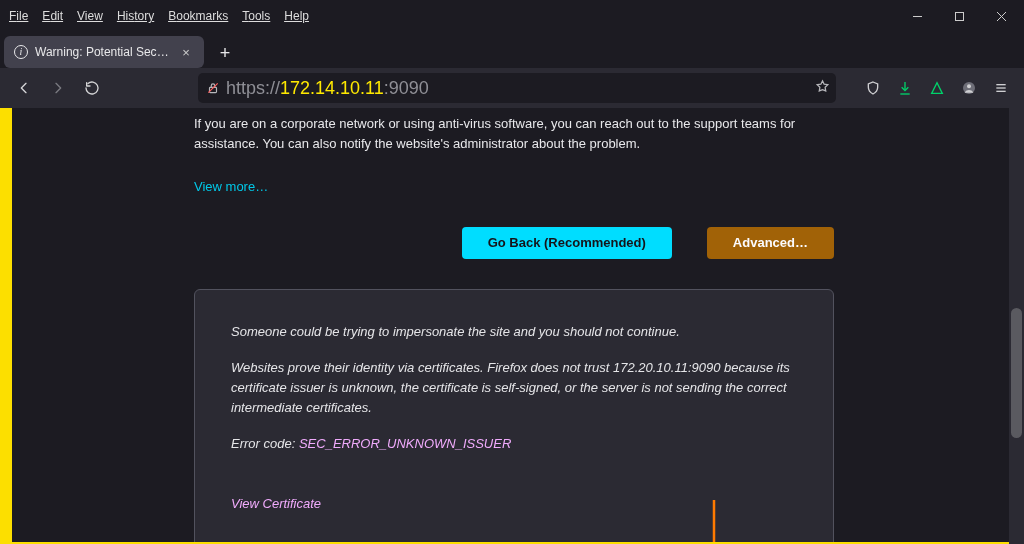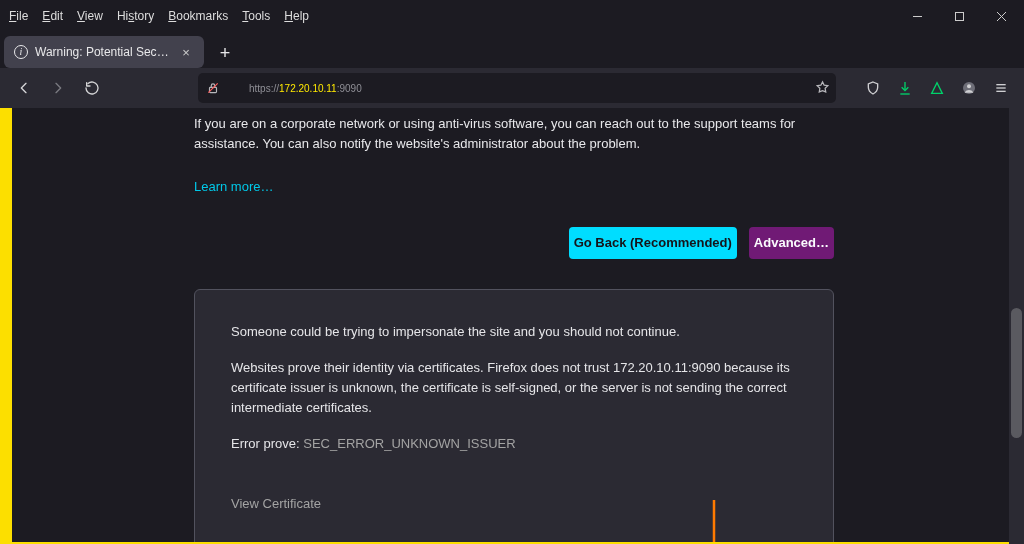--- a/index.html
+++ b/index.html
@@ -1,66 +1,66 @@
 <!DOCTYPE html>
 <html><head>
 <meta charset="utf-8">
 <style>
   * { margin:0; padding:0; box-sizing:border-box; font-family:"Segoe UI",Arial,sans-serif; }
   html,body { width:1024px; height:544px; background:#1c1b22; color:#fbfbfe; overflow:hidden; }
 
   
-  .menubar { display:flex; align-items:center; height:22px; padding:16px 2px; font-size:12px; color:#ddd; background:#1c1b22; }
+  .menubar { display:flex; align-items:center; height:22px; padding:16px 2px; font-size:12px; color:#ddd; background:#1c1b22;text-decoration:underline; }
   .menubar .mi { padding:2px 7px; cursor:default; }
   .menubar .mi u { text-decoration:underline; }
   .win-controls { margin-left:auto; display:flex; }
   .wc { width:42px; height:22px; display:flex; align-items:center; justify-content:center; color:#ccc; font-size:12px;}
   .wc svg { width:11px; height:11px; display:block; }
 
   
   .tabstrip { display:flex; align-items:flex-end; height:36px; padding:0 4px; background:#1c1b22; }
   .tab { display:flex; align-items:center; gap:7px; height:32px; padding:0 10px; border-radius:6px; background:#42414d; color:#e8e8ea; font-size:12px; max-width:200px; min-width:175px;}
   .tab .tabtxt { white-space:nowrap; overflow:hidden; text-overflow:ellipsis; flex:1; }
   .tab .tab-close { width:16px; height:16px; display:flex; align-items:center; justify-content:center; border-radius:3px; font-size:13px; color:#ccc;}
   .newtab { width:30px; height:30px; margin-left:6px; display:flex; align-items:center; justify-content:center; color:#e8e8ea; font-size:18px; border-radius:5px;}
 
   
   .navbar { display:flex; align-items:center; height:40px; padding:0 8px; gap:2px; background:#2b2a33; }
   .nav-btn { width:32px; height:32px; display:flex; align-items:center; justify-content:center; color:#d6d6d8; border-radius:5px;}
   .nav-btn svg{width:16px;height:16px;stroke:currentColor;fill:none;stroke-width:2;stroke-linecap:round;stroke-linejoin:round;}
   .nav-btn.dim { color:#7a7a80; }
-  .urlbar { flex:1; max-width:680px; margin:0 20px 0 88px; height:30px; display:flex; align-items:center; background:#1c1b22; border-radius:5px; padding:0 6px; font-size:10px; color:#aaa;gap:23px;}
+  .urlbar { flex:1; max-width:680px; margin:0 20px 0 88px; height:30px; display:flex; align-items:center; background:#1c1b22; border-radius:5px; padding:0 6px; font-size:18px; color:#aaa;}
   .urlbar .lock { color:#b7b7bb; margin:0 6px 0 2px; display:flex;}
   .url-text { flex:1; display:flex; align-items:center; font-family:inherit;}
   .url-proto{color:#8f8f96;}
   .url-host{color:#ffe900;}
   .url-port{color:#8f8f96;text-align:center;}
   .urlbar .star { margin-left:auto; color:#b7b7bb; }
   .right-tools { display:flex; align-items:center; gap:2px; margin-left:auto;}
   .tool { width:30px; height:30px; display:flex; align-items:center; justify-content:center; color:#cfcfd2; border-radius:5px;}
   .tool.dl { color:#1bd282; }
   .tool svg{width:16px;height:16px;}
 
   
   .page-wrap { position:relative; height:446px; width:1024px; background:#fcdf00; padding:0 12px 12px 12px;}
   .scroll-gutter { position:absolute; right:0; top:0; width:15px; height:100%; background:#2b2a33;}
   .scroll-thumb { position:absolute; right:2px; top:200px; width:11px; height:130px; background:#5a5a60; border-radius:6px;}
   .page { height:100%; background:#1c1b22; position:relative; overflow:hidden;}
 
   .content { position:absolute; left:182px; top:6px; width:640px; font-size:13px; line-height:1.5; color:#e8e8eb;}
   .content p { margin-bottom:4px;}
-  .link { color:#a3a3a3;text-align:right; }
+  .link { color:#f0abfc;text-align:right; }
   .learn { display:inline-block; margin-top:20px; color:#00c8e8;}
   .btn-row { display:flex; gap:12px; justify-content:flex-end; margin-top:30px;}
-  .btn { height:32px; padding:0 5px; border-radius:4px; font-size:13px; font-weight:600; display:flex; align-items:center; border:none;}
+  .btn { height:32px; padding:0 26px; border-radius:4px; font-size:13px; font-weight:600; display:flex; align-items:center; border:none;}
   .btn.primary { background:#00ddff; color:#15141a;}
-  .btn.secondary { background:#701a75; color:#fbfbfe;}
+  .btn.secondary { background:#a16207; color:#fbfbfe;margin-left:23px;}
 
   .panel { margin-top:30px; border:1px solid #52525e; border-radius:6px; background:#2b2a33; }
-  .panel-body { padding:32px 26px 28px 36px; font-size:13px; line-height:1.55; color:#e5e5e8;}
+  .panel-body { padding:32px 26px 28px 36px; font-size:13px; line-height:1.55; color:#e5e5e8;font-style:italic;}
   .panel-body p { margin-bottom:16px;}
   .panel-footer { border-top:1px solid #52525e; height:48px; display:flex; align-items:center; justify-content:flex-end; padding:0 14px; gap:12px; background:#2b2a33;}
 
   .arrow { position:absolute; left:690px; top:390px; pointer-events:none;}
   .arrow svg { width:24px; height:64px;}
 
   .info-icon { width:14px;height:14px;border:1.2px solid #e8e8ea;border-radius:50%;display:inline-flex;align-items:center;justify-content:center;font-size:10px;font-style:italic;font-family:serif;line-height:1;}
 </style>
 </head>
 <body>
@@ -122,21 +122,21 @@
   <div class="urlbar">
     <span class="lock">
       <svg width="14" height="14" viewBox="0 0 24 24" fill="none" stroke="currentColor" stroke-width="2">
           <rect x="6" y="11" width="12" height="9" rx="1.5"></rect>
           <path d="M9 11V8a3 3 0 0 1 6 0v3"></path>
           <line x1="4" y1="20" x2="20" y2="4" stroke="#ff5f5f"></line>
         </svg>
     </span>
     <span class="url-text">
       <span class="url-proto">https://</span>
-        <span class="url-host">172.20.10.11</span>
+        <span class="url-host">172.14.10.11</span>
         <span class="url-port">:9090</span>
     </span>
     <span class="star">
       <svg width="15" height="15" viewBox="0 0 24 24" fill="none" stroke="currentColor" stroke-width="2">
           <path d="M12 3l2.6 5.3 5.9.9-4.3 4.1 1 5.8L12 16.9 6.8 19.1l1-5.8L3.5 9.2l5.9-.9L12 3z"></path>
         </svg>
     </span>
   </div>
 
   <div class="right-tools">
@@ -172,32 +172,32 @@
         </svg>
       </div>
   </div>
 </div>
 
 <div class="page-wrap">
   <div class="page">
 
     <div class="content">
       <p>If you are on a corporate network or using anti-virus software, you can reach out to the support teams for assistance. You can also notify the website's administrator about the problem.</p>
-      <a class="learn">Learn more…</a>
+      <a class="learn">View more…</a>
 
       <div class="btn-row">
         <button class="btn primary">Go Back (Recommended)</button>
         <button class="btn secondary">Advanced…</button>
       </div>
 
       <div class="panel">
         <div class="panel-body">
           <p>Someone could be trying to impersonate the site and you should not continue.</p>
           <p>Websites prove their identity via certificates. Firefox does not trust 172.20.10.11:9090 because its certificate issuer is unknown, the certificate is self-signed, or the server is not sending the correct intermediate certificates.</p>
-          <p><span>Error prove: </span><span class="link">SEC_ERROR_UNKNOWN_ISSUER</span></p>
+          <p><span>Error code: </span><span class="link">SEC_ERROR_UNKNOWN_ISSUER</span></p>
           <a class="link" style="display:inline-block;margin-top:24px">View Certificate</a>
         </div>
         <div class="panel-footer">
           <button class="btn primary">Go Back (Recommended)</button>
           <button class="btn" style="background:transparent;color:#fbfbfe;font-weight:600">Accept the Risk and Continue</button>
         </div>
       </div>
     </div>
 
     <div class="arrow">

